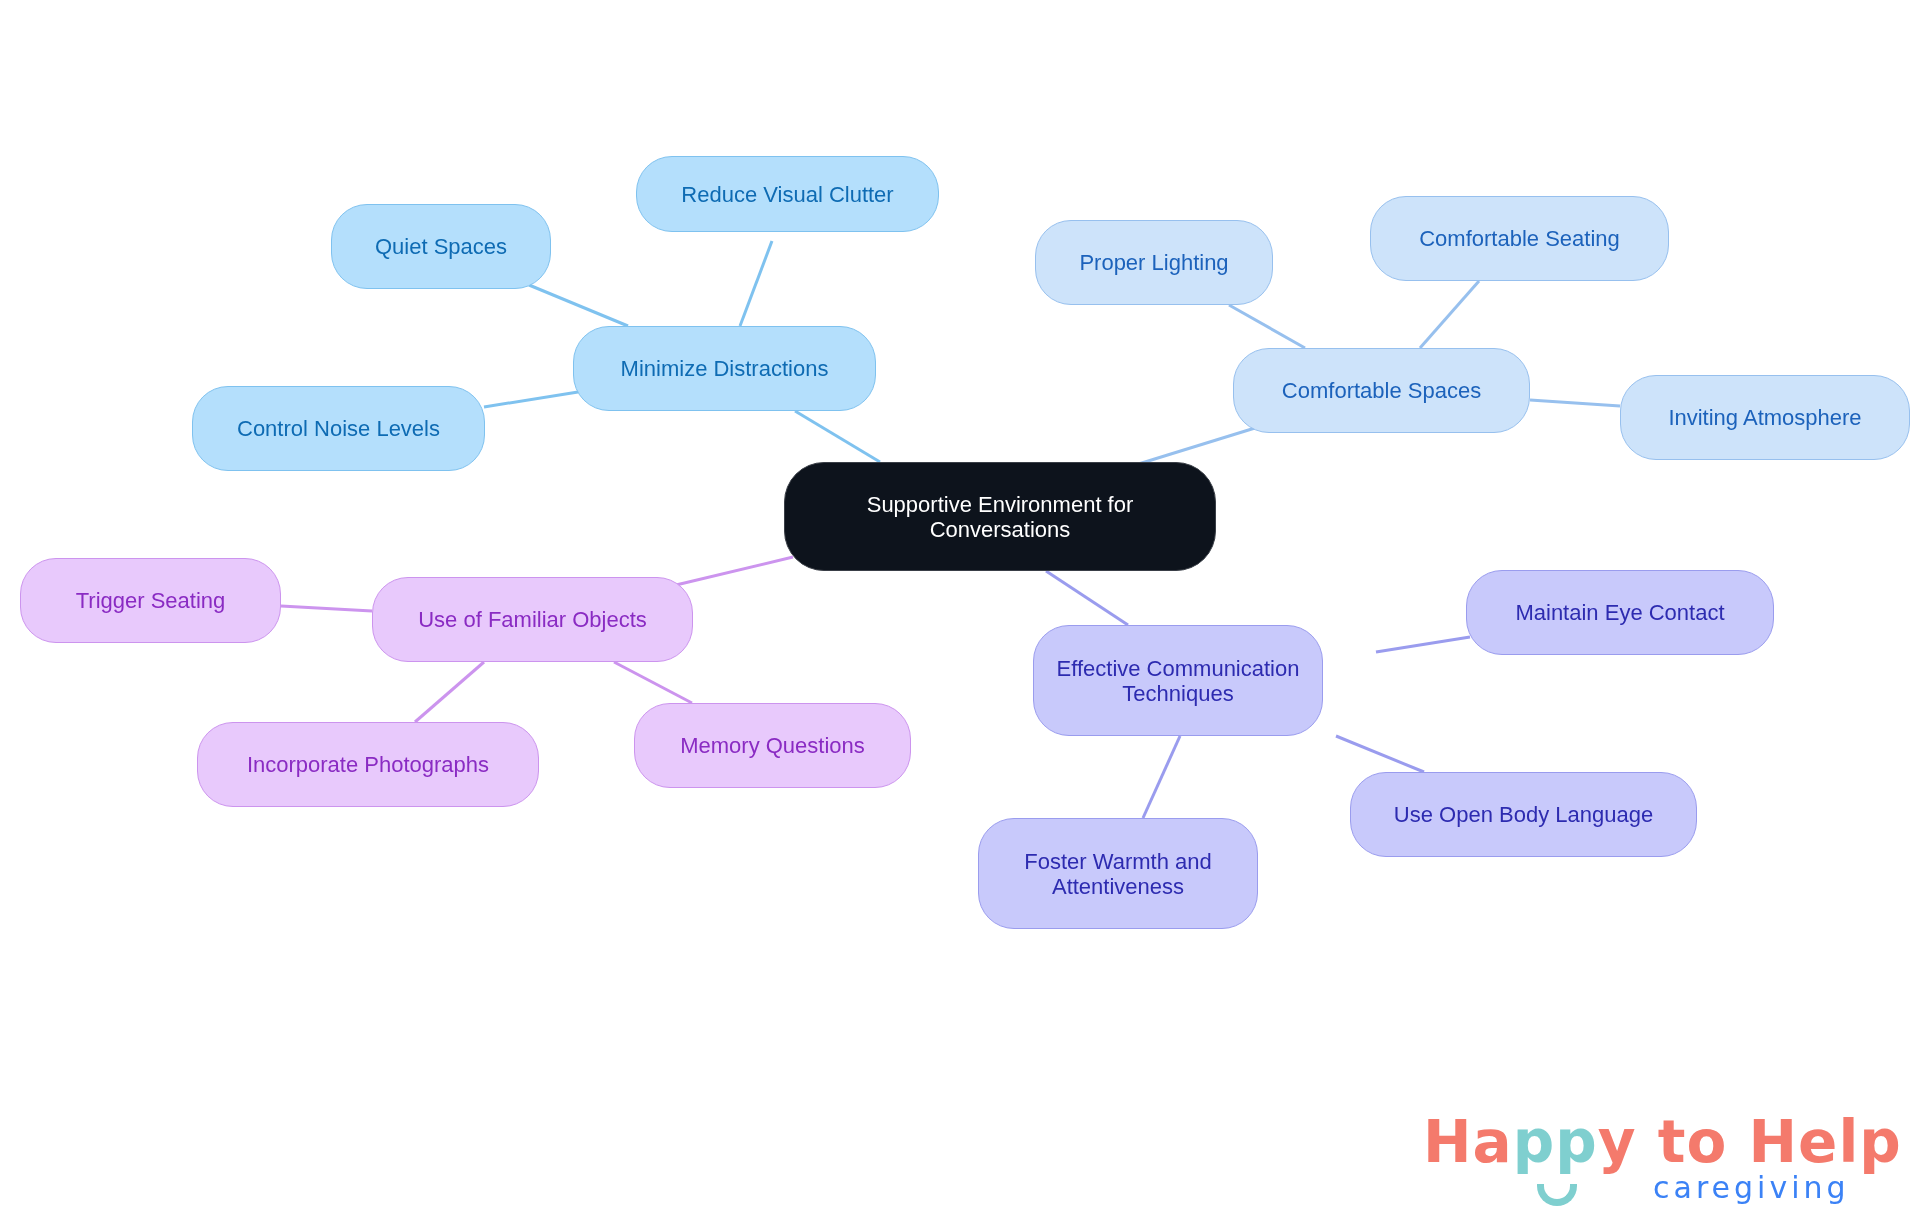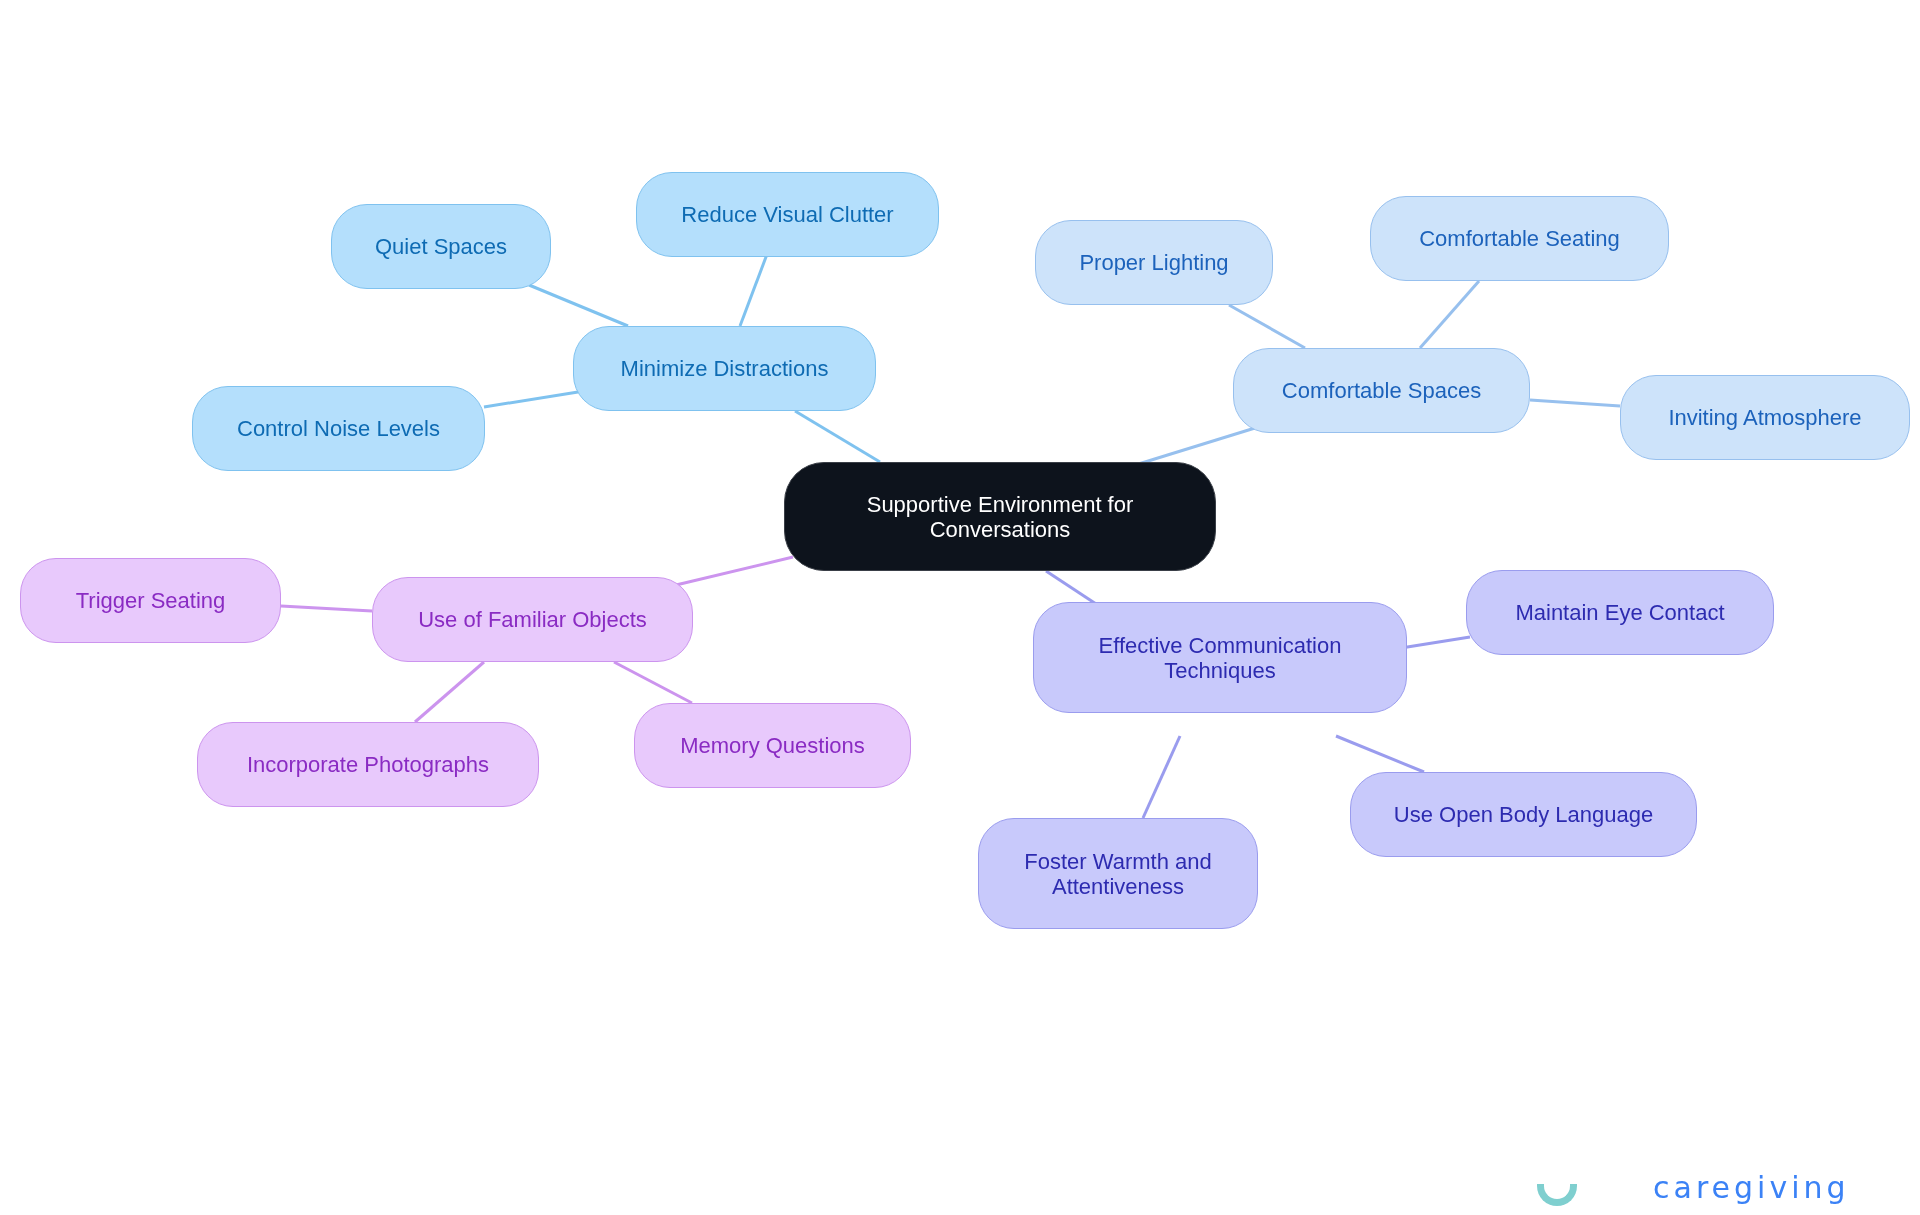--- a/index.html
+++ b/index.html
@@ -50,21 +50,21 @@
   <line x1="614" y1="662" x2="692" y2="703" stroke="#cc94ee" stroke-width="3"></line>
 </svg>
 
 <div class="node root" style="left:784px;top:462px;width:432px;height:109px;">
   <span style="width:300px;">Supportive Environment for Conversations</span>
 </div>
 
 <div class="node c-blue" style="left:573px;top:326px;width:303px;height:85px;">
   <span>Minimize Distractions</span>
 </div>
-<div class="node c-blue" style="left:636px;top:172px;width:303px;height:85px;">
+<div class="node c-blue" style="left:636px;top:156px;width:303px;height:76px;">
   <span>Reduce Visual Clutter</span>
 </div>
 <div class="node c-blue" style="left:331px;top:204px;width:220px;height:85px;">
   <span>Quiet Spaces</span>
 </div>
 <div class="node c-blue" style="left:192px;top:386px;width:293px;height:85px;">
   <span>Control Noise Levels</span>
 </div>
 
 <div class="node c-lblue" style="left:1233px;top:348px;width:297px;height:85px;">
@@ -73,21 +73,21 @@
 <div class="node c-lblue" style="left:1035px;top:220px;width:238px;height:85px;">
   <span>Proper Lighting</span>
 </div>
 <div class="node c-lblue" style="left:1370px;top:196px;width:299px;height:85px;">
   <span>Comfortable Seating</span>
 </div>
 <div class="node c-lblue" style="left:1620px;top:375px;width:290px;height:85px;">
   <span>Inviting Atmosphere</span>
 </div>
 
-<div class="node c-indigo" style="left:1033px;top:602px;width:374px;height:111px;">
+<div class="node c-indigo" style="left:1033px;top:625px;width:290px;height:111px;">
   <span style="width:280px;">Effective Communication Techniques</span>
 </div>
 <div class="node c-indigo" style="left:1466px;top:570px;width:308px;height:85px;">
   <span>Maintain Eye Contact</span>
 </div>
 <div class="node c-indigo" style="left:1350px;top:772px;width:347px;height:85px;">
   <span>Use Open Body Language</span>
 </div>
 <div class="node c-indigo" style="left:978px;top:818px;width:280px;height:111px;">
   <span style="width:210px;">Foster Warmth and Attentiveness</span>
@@ -100,15 +100,18 @@
   <span>Trigger Seating</span>
 </div>
 <div class="node c-purple" style="left:197px;top:722px;width:342px;height:85px;">
   <span>Incorporate Photographs</span>
 </div>
 <div class="node c-purple" style="left:634px;top:703px;width:277px;height:85px;">
   <span>Memory Questions</span>
 </div>
 
 <div class="logo">
+  <div class="logo-main">
+    <span>Ha</span><span class="teal">pp</span><span>y to Help</span>
+  </div>
   <div class="smile"></div>
   <div class="logo-sub">caregiving</div>
 </div>
 
 </body></html>

